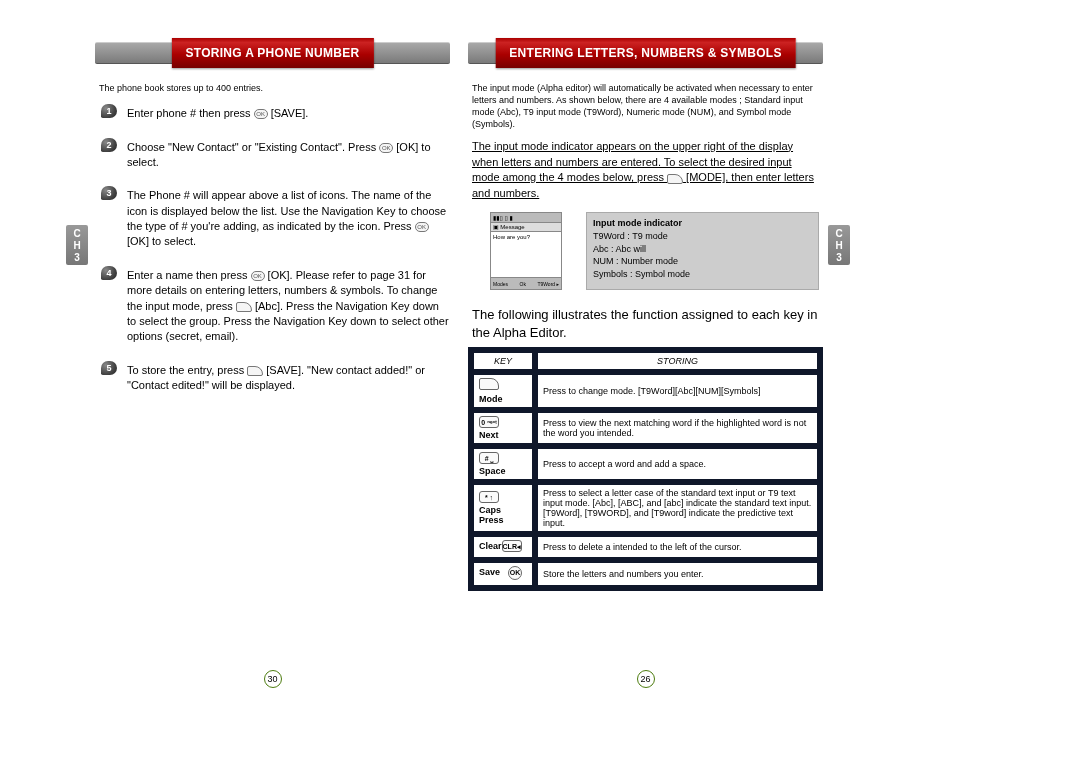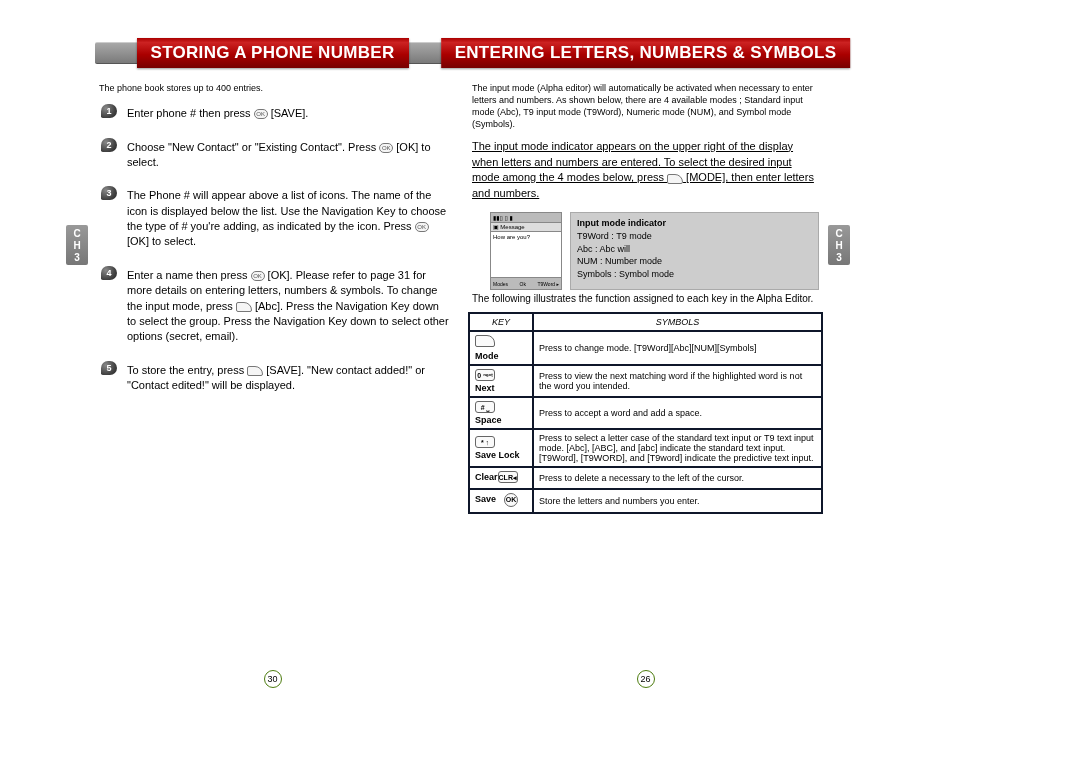--- a/index.html
+++ b/index.html
@@ -42,21 +42,21 @@
     position: absolute;
     top: 0;
     left: 50%;
     transform: translateX(-50%);
     height: 30px;
     line-height: 30px;
     padding: 0 14px;
     background: linear-gradient(to bottom, #a00 0%, #c22 15%, #a00 55%, #700 100%);
     color: #fff;
     font-weight: bold;
-    font-size: 17px;
+    font-size: 12px;
     letter-spacing: 0.3px;
     box-shadow: 0 1px 2px rgba(0,0,0,.4);
     white-space: nowrap;
     font-family: "Arial Narrow", Arial, sans-serif;
     font-stretch: condensed;
   }
 
   .intro {
     font-size: 9px;
     line-height: 1.35;
@@ -144,22 +144,22 @@
     border-left: 1px solid #777;
     border-bottom: 1px solid #777;
     border-right: 1px solid #777;
     border-radius: 2px 8px 2px 2px;
     vertical-align: middle;
     background: #f5f5f5;
   }
 
   .indicator-box {
     display: flex;
-    margin: 8px 4px 2px 22px;
-    gap: 8px;
+    margin: 8px 4px 16px 22px;
+    gap: 24px;
     align-items: stretch;
   }
   .phone-mini {
     width: 72px;
     height: 78px;
     border: 1px solid #888;
     background: #fff;
     position: relative;
   }
   .phone-top {
@@ -201,33 +201,33 @@
     flex: 1;
     background: #cdcdcd;
     padding: 4px 6px;
     font-size: 9px;
     line-height: 1.4;
     border: 1px solid #aaa;
   }
   .imi-title { font-weight: bold; }
 
   .table-intro {
-    font-size: 10px;
+    font-size: 13px;
     margin: 2px 4px 6px 4px;
     line-height: 1.35;
   }
 
   .key-table {
     border-collapse: collapse;
     width: 100%;
     margin: 2px 0;
     font-size: 9px;
   }
   .key-table th, .key-table td {
-    border: 2px solid #0f172a;
+    border: 6px solid #0f172a;
     padding: 3px 5px;
     vertical-align: middle;
     text-align: left;
   }
   .key-table th {
     font-style: italic;
     font-weight: normal;
     text-align: center;
   }
   .key-col { width: 64px; text-align: center; font-weight: bold; }
@@ -321,43 +321,43 @@
       <div>Symbols : Symbol mode</div>
     </div>
   </div>
 
   <div class="table-intro">The following illustrates the function assigned to each key in the Alpha Editor.</div>
 
   <table class="key-table" id="key-table">
     <thead>
       <tr>
         <th class="key-col">KEY</th>
-        <th>SYMBOLS</th>
+        <th>STORING</th>
       </tr>
     </thead>
     <tbody id="key-table-body">
         <tr>
           <td class="key-col"><div class="key-icon soft" style="margin: 0px auto 2px;"></div><div>Mode</div></td>
           <td>Press to change mode. [T9Word][Abc][NUM][Symbols]</td>
         </tr>
         <tr>
           <td class="key-col"><div class="key-icon" style="margin: 0px auto 2px;">0 ⁿᵉˣᵗ</div><div>Next</div></td>
           <td>Press to view the next matching word if the highlighted word is not the word you intended.</td>
         </tr>
         <tr>
           <td class="key-col"><div class="key-icon" style="margin: 0px auto 2px;"># ⎵</div><div>Space</div></td>
           <td>Press to accept a word and add a space.</td>
         </tr>
         <tr>
-          <td class="key-col"><div class="key-icon" style="margin: 0px auto 2px;">* ↑</div><div>Save Lock</div></td>
+          <td class="key-col"><div class="key-icon" style="margin: 0px auto 2px;">* ↑</div><div>Caps Press</div></td>
           <td>Press to select a letter case of the standard text input or T9 text input mode. [Abc], [ABC], and [abc] indicate the standard text input. [T9Word], [T9WORD], and [T9word] indicate the predictive text input.</td>
         </tr>
         <tr>
           <td class="key-col"><div style="display: inline-block; ">Clear</div><span class="key-icon">CLR◂</span></td>
-          <td>Press to delete a necessary to the left of the cursor.</td>
+          <td>Press to delete a intended to the left of the cursor.</td>
         </tr>
         <tr>
           <td class="key-col"><div style="display: inline-block; margin-right: 8px;">Save</div><span class="key-icon round">OK</span></td>
           <td>Store the letters and numbers you enter.</td>
         </tr>
       </tbody>
   </table>
 
   <div class="page-num">26</div>
 </div>

